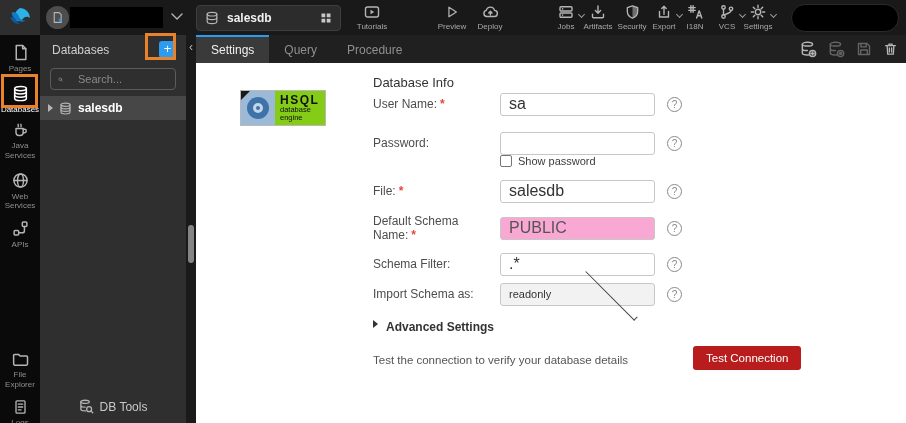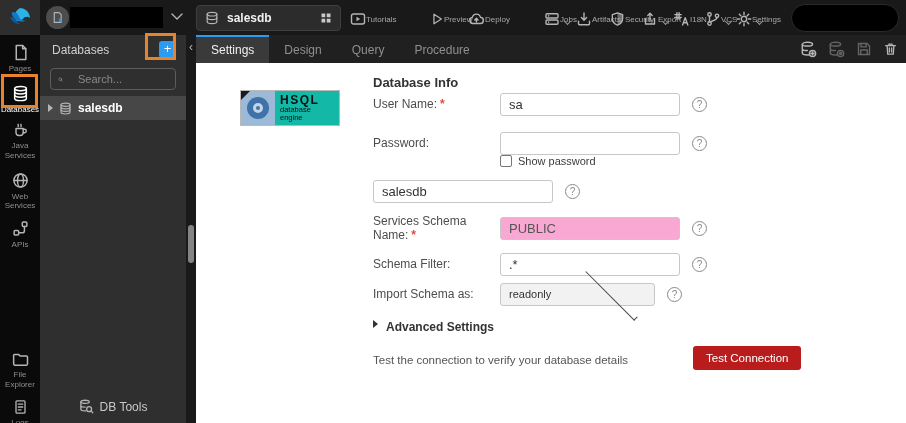--- a/index.html
+++ b/index.html
@@ -9,21 +9,21 @@
   .ic{stroke:#b5b5b5;fill:none;stroke-width:1.4;stroke-linecap:round;stroke-linejoin:round}
   .ic-dim{stroke:#646464}
   
   .topbar{position:absolute;left:0;top:0;width:906px;height:35px;background:#191919;z-index:5}
   .brand{position:absolute;left:0;top:0;width:40px;height:35px;background:#2e2e2e;display:flex;align-items:center;justify-content:center}
   .proj-ic{position:absolute;left:46px;top:6px;width:23px;height:23px;border-radius:50%;background:#4d4d4d;display:flex;align-items:center;justify-content:center}
   .redact-proj{position:absolute;left:70px;top:7px;width:93px;height:21px;background:#000}
   .proj-caret{position:absolute;left:170px;top:12px}
   .switcher{position:absolute;left:196px;top:5px;width:145px;height:26px;background:#2c2c2c;border:1px solid #3e3e3e;border-radius:4px;display:flex;align-items:center;padding:0 8px;gap:8px}
   .switcher .name{color:#f0f0f0;font-size:12px;font-weight:bold;flex:1}
-  .tb-action{position:absolute;top:4px;width:44px;height:29px;display:flex;flex-direction:row;align-items:center;cursor:pointer}
+  .tb-action{position:absolute;top:4px;width:44px;height:29px;display:flex;flex-direction:column;align-items:center;cursor:pointer}
   .tb-action .ico{position:relative;height:16px;display:flex;align-items:center;justify-content:center}
   .tb-action .lbl{font-size:8px;color:#a9a9a9;margin-top:2px;white-space:nowrap}
   .caret{width:5px;height:5px;border-right:1.3px solid #9a9a9a;border-bottom:1.3px solid #9a9a9a;transform:rotate(45deg)}
   .ico .caret{position:absolute;right:-10px;top:8px}
   .redact-user{position:absolute;left:791px;top:4px;width:108px;height:28px;background:#000;border-radius:14px;border:1px solid #2a2a2a}
   
   .rail{position:absolute;left:0;top:35px;width:40px;height:388px;background:#0a0a0a;z-index:4}
   .rail-item{width:40px;display:flex;flex-direction:column;align-items:center;padding-top:7px;cursor:pointer}
   .rail-item .lbl{font-size:8px;color:#8f8f8f;text-align:center;line-height:1.15;margin-top:3px}
   .rail-item.active .lbl{color:#fff}
@@ -45,33 +45,33 @@
   .collapse{position:absolute;left:0;top:5px;width:10px;height:16px;color:#b5b5b5;font-size:12px;text-align:center;line-height:14px;cursor:pointer}
   .thumb{position:absolute;left:2px;top:190px;width:6px;height:38px;background:#848484;border-radius:3px;cursor:pointer}
   
   .tabbar{position:absolute;left:196px;top:35px;width:710px;height:28px;background:#202020;display:flex;z-index:2}
   .tab{padding:0 15px;font-size:12px;color:#8f8f8f;display:flex;align-items:center;border-top:2px solid transparent;cursor:pointer}
   .tab.active{background:#3a3a3a;color:#f0f0f0;border-top:2px solid #2b9cf2}
   .tab-icons{position:absolute;right:8px;top:0;height:28px;display:flex;align-items:center;gap:11px}
   .tab-icons span{cursor:pointer}
   
   .content{position:absolute;left:196px;top:63px;width:710px;height:360px;background:#fff;z-index:1}
-  .hsql{position:absolute;left:44px;top:27px;width:100px;height:36px;border:1px solid #b9b9b9;background:#14b8a6;display:flex;align-items:center}
+  .hsql{position:absolute;left:44px;top:27px;width:86px;height:36px;border:1px solid #b9b9b9;background:#84cc16;display:flex;align-items:center}
   .hsql .sq{position:relative;width:34px;height:34px;background:#9db9d8;display:flex;align-items:center;justify-content:center}
   .hsql .sq .corner{position:absolute;left:0;top:0;width:0;height:0;border-top:9px solid #1a1a1a;border-right:9px solid transparent}
   .hsql .ring{width:22px;height:22px;border-radius:50%;background:#3f72a8;display:flex;align-items:center;justify-content:center}
   .hsql .ring i{width:10px;height:10px;border-radius:50%;border:3px solid #c4d5e8}
   .hsql .txt{padding-left:5px;color:#101010}
   .hsql .txt b{font-size:12px;letter-spacing:1.5px;display:block;line-height:12px}
   .hsql .txt span{display:block;font-size:7.5px;line-height:8px}
-  .heading{position:absolute;left:177px;top:12px;font-size:13px;font-weight:bold;color:#333}
+  .heading{position:absolute;left:177px;top:12px;font-size:13px;font-weight:normal;color:#333}
   .frow{position:absolute;left:177px;width:520px;height:24px;display:flex;align-items:center}
   .flabel{width:127px;font-size:12px;color:#4d4d4d;flex:0 0 127px}
   .req{color:#e5493d;margin-left:3px}
-  .fin{width:180px;height:23px;border:1px solid #c7c7c7;border-radius:3px;font-size:13px;padding:0 8px;color:#333;outline:none;font-family:"Liberation Sans",sans-serif}
+  .fin{width:155px;height:23px;border:1px solid #c7c7c7;border-radius:3px;font-size:16px;padding:0 8px;color:#333;outline:none;font-family:"Liberation Sans",sans-serif}
   .fin:disabled{background:#f9a8d4;color:#555}
   .fsel{width:155px;height:23px;border:1px solid #c7c7c7;border-radius:3px;background:#f2f2f2;display:flex;align-items:center;padding:0 8px;font-size:11px;color:#333;cursor:pointer}
   .fsel span{flex:1}
   .fsel .caret{border-color:#444}
   .help{width:15px;height:15px;border:1.4px solid #8a8a8a;border-radius:50%;color:#8a8a8a;font-size:10px;display:flex;align-items:center;justify-content:center;margin-left:12px;cursor:pointer}
   .cbrow{position:absolute;left:304px;top:92px;display:flex;align-items:center;gap:6px}
   .cb{width:12px;height:12px;border:1px solid #757575;border-radius:2px;background:#fff;cursor:pointer}
   .cbrow label{font-size:11px;color:#3c3c3c}
   .adv{position:absolute;left:177px;top:257px;display:flex;align-items:flex-start;gap:8px;cursor:pointer}
   .adv .tw{border-left-color:#333}
@@ -312,21 +312,20 @@
   </div>
 </div>
 
 <div class="strip">
   <span class="collapse">‹</span>
   <span class="thumb"></span>
 </div>
 
 <div class="tabbar">
   <div class="tab active">Settings</div>
-  <div class="tab">Design</div>
   <div class="tab">Query</div>
   <div class="tab">Procedure</div>
   <div class="tab-icons">
     <span>
       <svg width="17" height="17" viewBox="0 0 16 16">
           <ellipse class="ic" cx="7" cy="3" rx="4.8" ry="1.8"></ellipse>
           <path class="ic" d="M2.2 3v8.4c0 1 2.1 1.8 4.8 1.8l1-.05M2.2 7.2c0 1 2.1 1.8 4.8 1.8"></path>
           <circle class="ic" cx="11.8" cy="11.8" r="2.9"></circle>
           <path class="ic" d="M11.8 10.4v2.8M10.4 11.8h2.8"></path>
         </svg>
@@ -380,26 +379,27 @@
     <span class="flabel"><span>Password:</span></span>
     <input class="fin" value="" style="">
     <span class="help">?</span>
   </div>
   <div class="cbrow">
     <span class="cb"></span>
     <label>Show password</label>
   </div>
 
   <div class="frow" style="top:116px">
+    <span class="flabel"><span>File:</span><b class="req">*</b></span>
     <input class="fin" value="salesdb" style="">
     <span class="help">?</span>
   </div>
 
   <div class="frow" style="top:153px">
-    <span class="flabel"><span>Services Schema Name:</span><b class="req">*</b></span>
+    <span class="flabel"><span>Default Schema Name:</span><b class="req">*</b></span>
     <input class="fin" disabled="" value="PUBLIC" style="">
     <span class="help">?</span>
   </div>
 
   <div class="frow" style="top:189px">
     <span class="flabel"><span>Schema Filter:</span></span>
     <input class="fin" value=".*" style="">
     <span class="help">?</span>
   </div>
 

